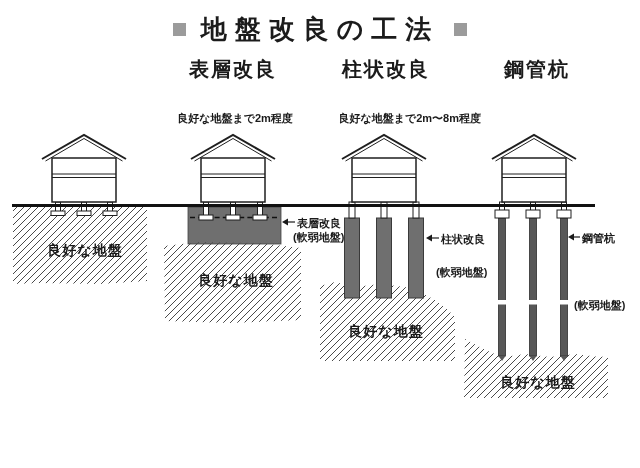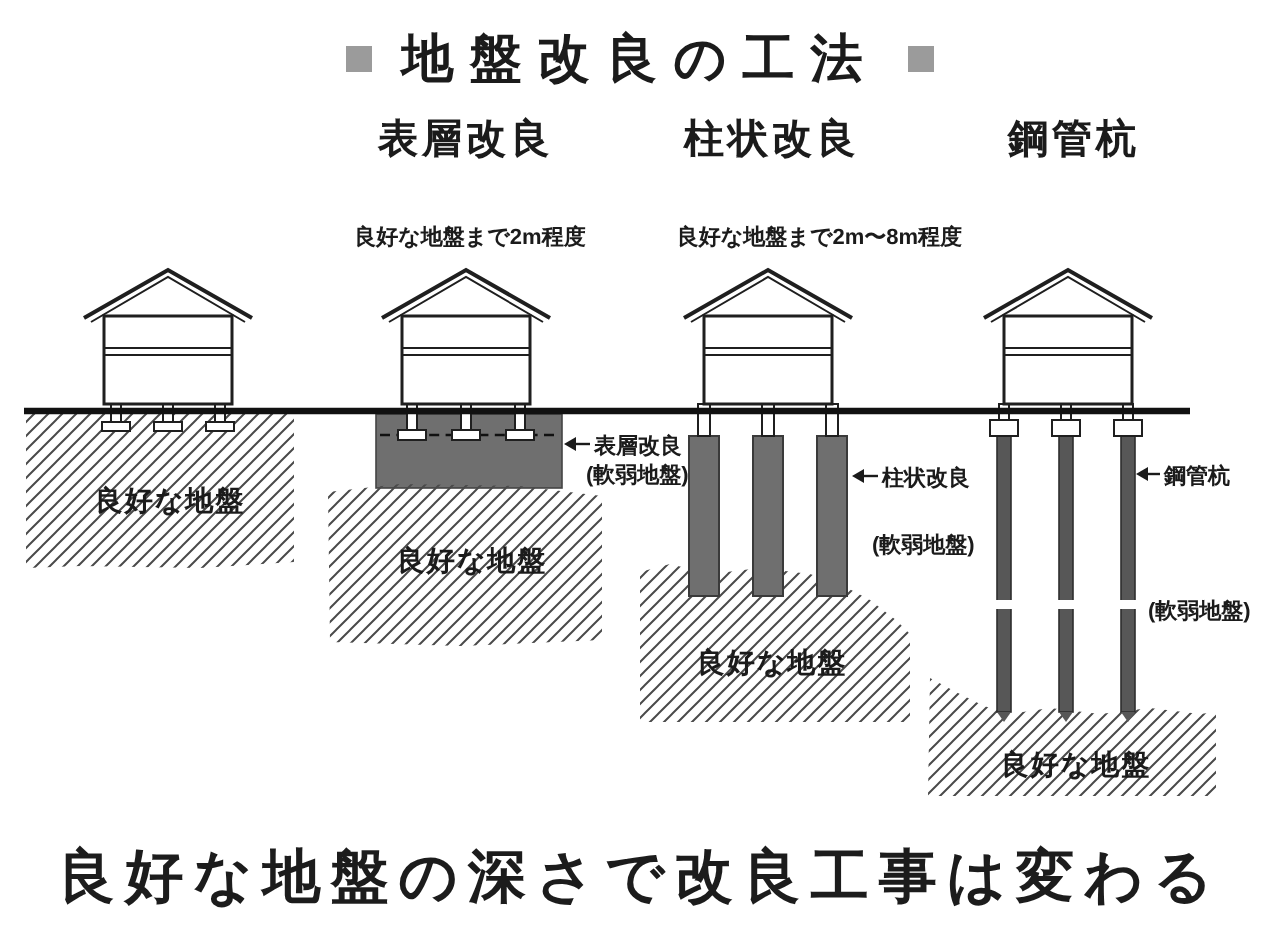--- a/index.html
+++ b/index.html
@@ -155,15 +155,14 @@
     </g>
 
     <line x1="12" y1="205.5" x2="595" y2="205.5" stroke="#111111" stroke-width="3.2"></line>
 
     <use href="#house" xlink:href="#house" transform="translate(52,158)"></use>
     <use href="#house" xlink:href="#house" transform="translate(201,158)"></use>
     <use href="#house" xlink:href="#house" transform="translate(352,158)"></use>
     <use href="#house" xlink:href="#house" transform="translate(502,158)"></use>
   </svg>
 
-  <div class="slogan">良好な地盤の深さで改良工事は変わる</div>
 
 </div>
 
 </body></html>

